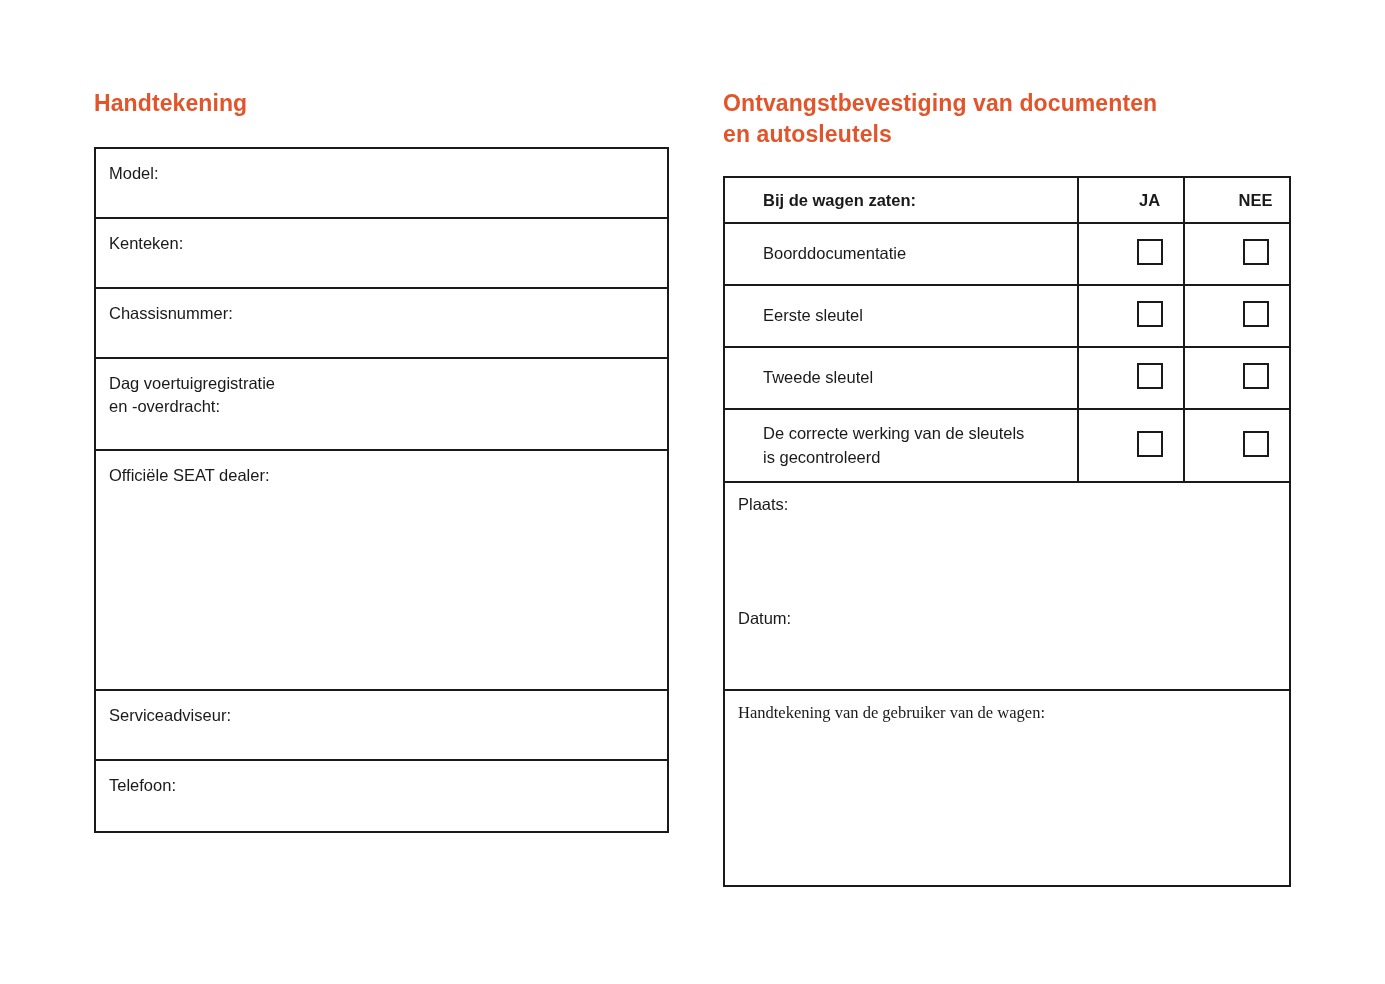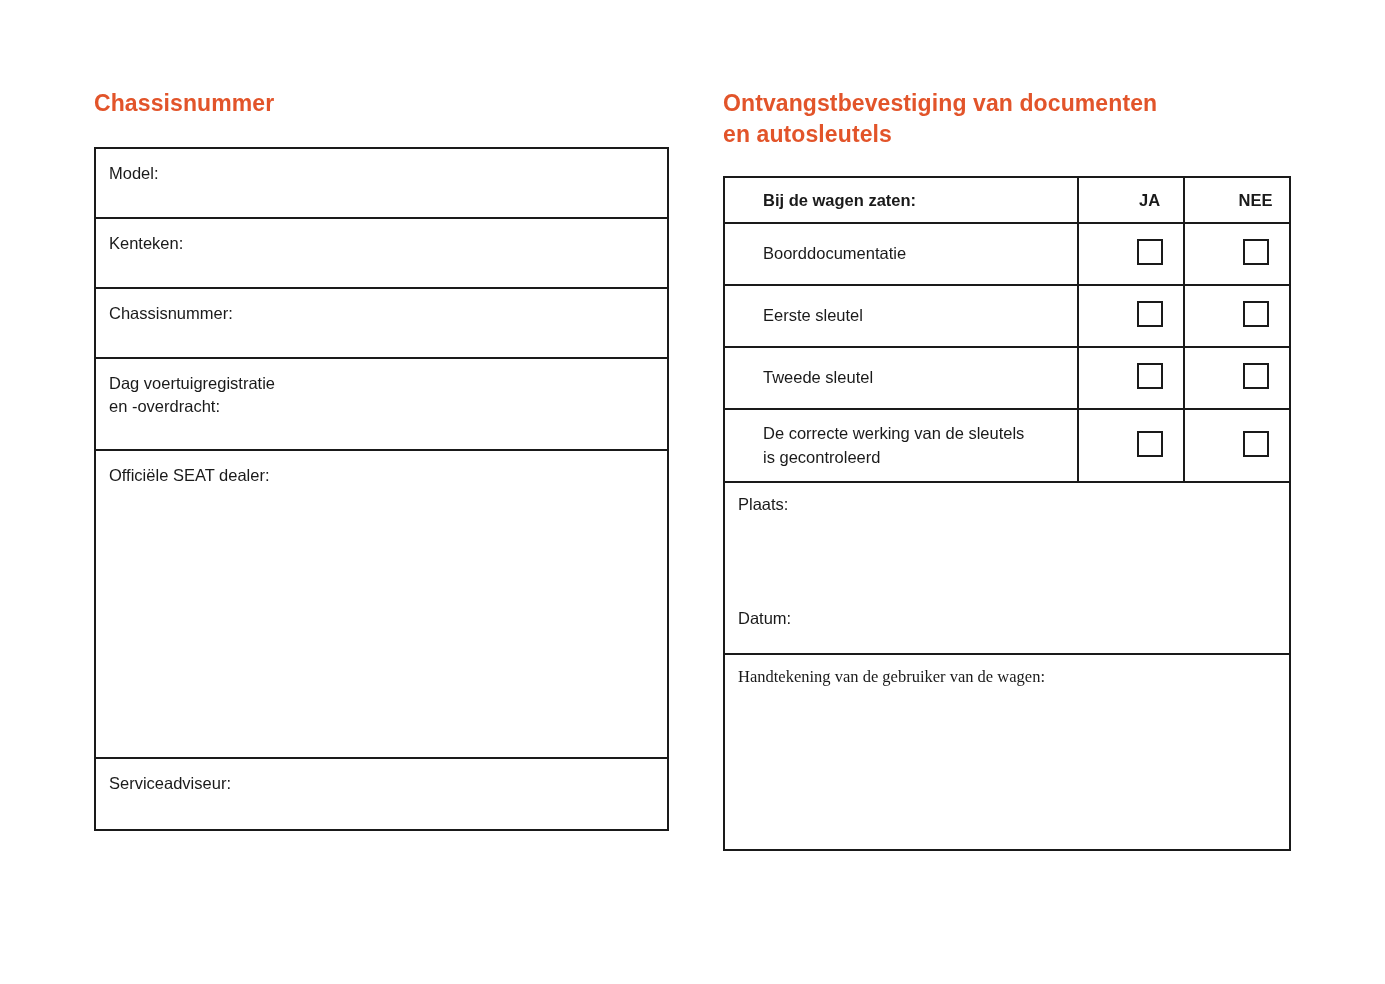--- a/index.html
+++ b/index.html
@@ -61,21 +61,21 @@
   .row .label {
     font-size: 16.5px;
     line-height: 1.42;
     padding: 13px 0 0 13px;
     display: block;
     white-space: pre-line;
   }
   
   .h-small { height: 70px; }
   .h-two   { height: 92px; }
-  .h-big   { height: 308px; }
+  .h-big   { height: 240px; }
 
   
   table.check-table {
     border-collapse: collapse;
     width: 100%;
     table-layout: fixed;
   }
   table.check-table th,
   table.check-table td {
     border: 2px solid #1a1a1a;
@@ -121,56 +121,59 @@
     border: 2px solid #1a1a1a;
     border-top: none;
     box-sizing: border-box;
     position: relative;
   }
   .freebox .lbl {
     font-size: 16.5px;
     padding: 12px 0 0 13px;
     display: block;
   }
-  .fb-place { height: 172px; }
+  .fb-place { height: 208px; }
   .fb-sign  { height: 196px; font-family: Liberation Serif, serif; }
   .inner-datum {
     position: absolute;
     left: 13px;
     top: 126px;
     font-size: 16.5px;
   }
 </style>
 </head>
 <body>
 
 <div class="page">
 
   <div class="col-left">
-    <div class="section-title title-left">Chassisnummer</div>
+    <div class="section-title title-left">Handtekening</div>
 
     <div class="box">
       <div class="row h-small">
         <span class="label">Model:</span>
       </div>
       <div class="row h-small">
         <span class="label">Kenteken:</span>
       </div>
       <div class="row h-small">
         <span class="label">Chassisnummer:</span>
       </div>
       <div class="row h-two">
         <span class="label">Dag voertuigregistratie
 en -overdracht:</span>
       </div>
       <div class="row h-big">
         <span class="label">Officiële SEAT dealer:</span>
       </div>
       <div class="row h-small">
         <span class="label">Serviceadviseur:</span>
+      </div>
+      <div class="row h-small">
+        <span class="label">Telefoon:</span>
       </div>
     </div>
   </div>
 
   <div class="col-right">
     <div class="section-title title-right">
       <div>Ontvangstbevestiging van documenten</div>
       <div>en autosleutels</div>
     </div>
 

